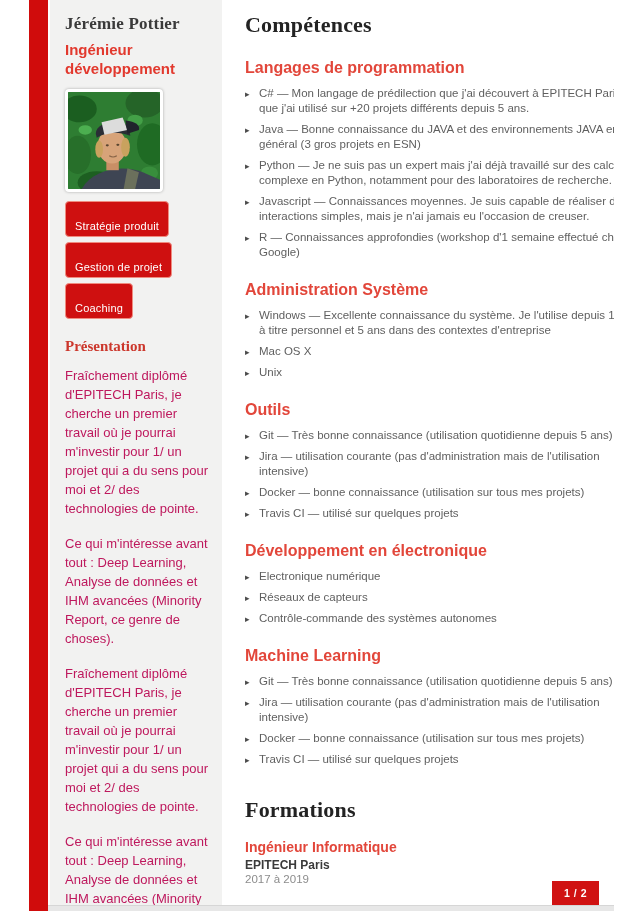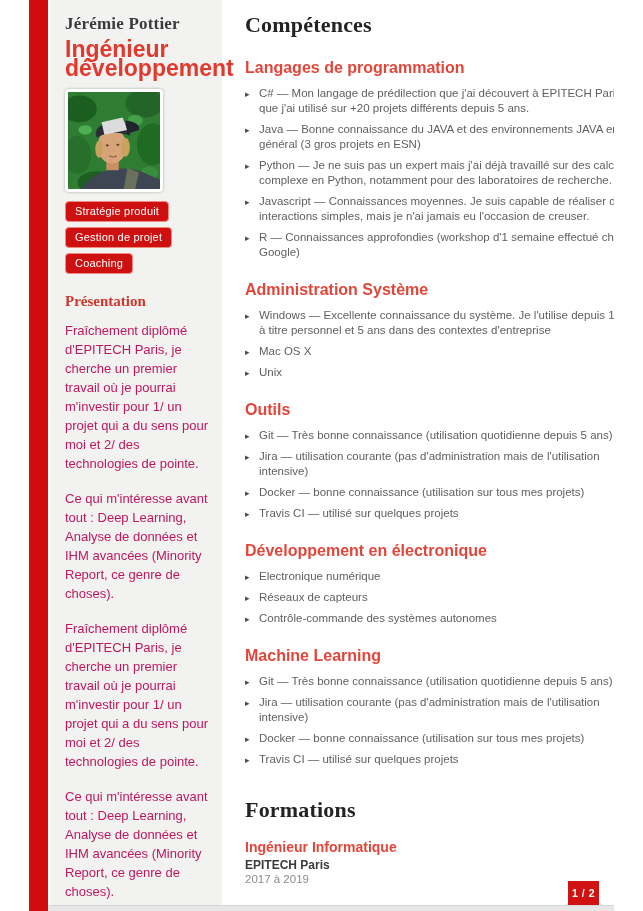--- a/index.html
+++ b/index.html
@@ -10,30 +10,30 @@
     overflow:hidden; margin:0 auto;
   }
   
   .stripe { position:absolute; left:0; top:0; width:19px; height:911px; background:#d00c0c; }
   
   .sidebar {
     position:absolute; left:21px; top:0; width:172px; height:905px;
     background:#f2f2f1; padding:14px 12px 20px 15px;
   }
   .name { font-family:"Liberation Serif","DejaVu Serif",serif; font-size:17px; font-weight:600; color:#3a3a3a; letter-spacing:.2px; }
-  .job-title { font-size:23px; font-weight:700; color:#e2392e; line-height:19px; margin-top:6px; max-width:150px; }
+  .job-title { font-size:15px; font-weight:700; color:#e2392e; line-height:19px; margin-top:6px; max-width:150px; }
   .photo-frame {
     margin-top:11px; width:98px; height:103px; border:3px solid #ffffff;
     border-radius:4px; box-shadow:0 0 3px rgba(0,0,0,.3); overflow:hidden; background:#2f7d32;
   }
   .photo-frame svg { display:block; width:100%; height:100%; }
   .tags { margin-top:9px; }
   .tag {
     display:table; background:#cf1010; border:1px solid #ef8c80; color:#fff;
-    font-size:11px; padding:3px 9px 4px; border-radius:4px; margin-bottom:5px;
+    font-size:11px; padding:18px 9px 4px; border-radius:4px; margin-bottom:5px;
     font-weight:400; letter-spacing:.2px;
   }
   .side-heading {
     font-family:"Liberation Serif","DejaVu Serif",serif; font-size:15px; font-weight:700;
     color:#cc372c; margin-top:19px; margin-bottom:11px;
   }
   .side-para { font-size:13px; color:#be185d; line-height:19px; margin-bottom:16px; }
   
   .main { position:absolute; left:216px; top:0; width:412px; padding-top:12px; }
   .h1 {
@@ -47,21 +47,21 @@
   .tri { position:absolute; left:0; top:1px; font-size:9px; color:#4a4a4a; }
   .tri::before { content:"\25B8"; }
   .formations { margin-top:30px; }
   .edu-title { font-size:14px; font-weight:700; color:#e2463a; margin-top:16px; margin-bottom:3px; }
   .edu-school { font-size:12px; font-weight:700; color:#3a3a3a; }
   .edu-period { font-size:11.5px; color:#8c8c8c; margin-top:1px; margin-bottom:14px; }
   
   .bottom-strip { position:absolute; left:19px; right:0; bottom:0; height:6px; background:#e7e7e7; border-top:1px solid #d6d6d6; }
   .page-badge {
     position:absolute; right:15px; bottom:6px; background:#d01212; color:#ffffff;
-    font-size:10.5px; font-weight:700; padding:6px 4px; letter-spacing:.5px;
+    font-size:10.5px; font-weight:700; padding:6px 12px; letter-spacing:.5px;
   }
 </style>
 </head>
 <body>
 
 <div class="page">
   <div class="stripe"></div>
 
   <div class="sidebar">
     <div class="name">Jérémie Pottier</div>

